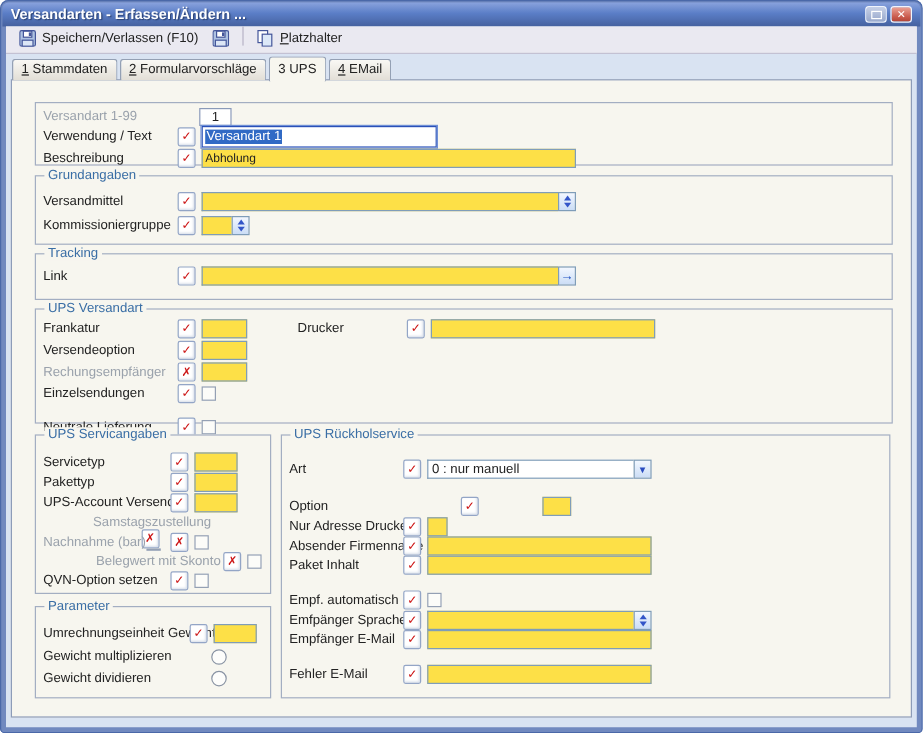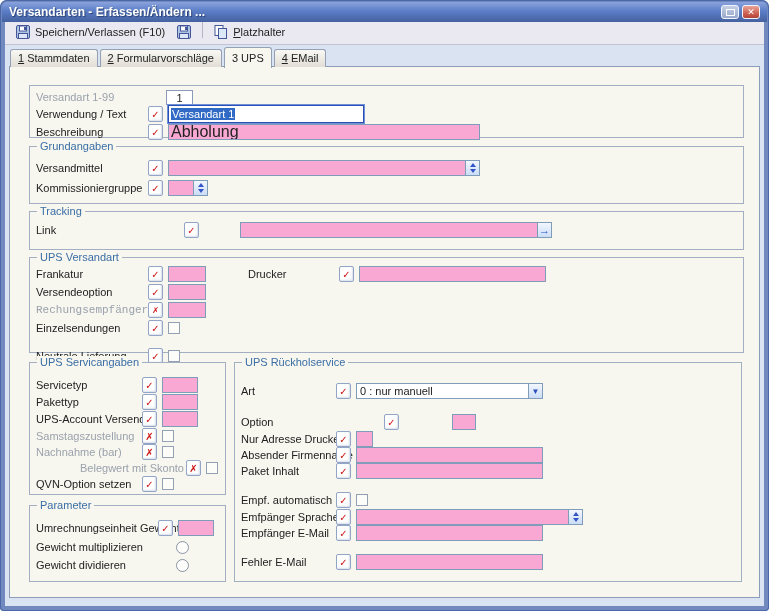--- a/index.html
+++ b/index.html
@@ -61,22 +61,22 @@
   .fs .legend{position:absolute;top:-7px;left:7px;background:#f7f6ef;padding:0 3px;color:#3a6ea5;
     line-height:12px;}
   .row{display:flex;align-items:center;}
   .row .lbl{width:118px;padding-left:6px;box-sizing:border-box;white-space:nowrap;}
   .dim{color:#9aa2ac;}
   
   .chk{width:13px;height:14px;border:1px solid #93a5c6;border-radius:2px;background:#fff;
     box-shadow:inset -1px -1px 2px #d8dfea;display:flex;align-items:center;justify-content:center;
     font-size:10px;font-weight:bold;color:#cc1414;margin-right:5px;cursor:default;flex:0 0 auto;}
   
-  .input{height:16px;border:1px solid #7f9db9;background:#f9a8d4;box-sizing:border-box;
-    font-family:inherit;font-size:16px;padding:0 2px;color:#222;}
+  .input{height:16px;border:1px solid #7f9db9;background:#fde047;box-sizing:border-box;
+    font-family:inherit;font-size:10px;padding:0 2px;color:#222;}
   .in-sm{width:38px;}
   .in-xs{width:24px;}
   .in-xxs{width:17px;}
   .focus-wrap{height:18px;border:1px solid #2a50b8;outline:1px solid #6f8fd6;background:#fff;
     box-sizing:border-box;display:flex;align-items:center;padding:0 2px;width:196px;}
   .sel{background:#316ac5;color:#fff;padding:0 1px;white-space:nowrap;}
   .valbox{width:27px;height:15px;border:1px solid #8a9ab8;background:#fff;text-align:center;
     line-height:15px;box-sizing:border-box;}
   
   .combo{display:flex;align-items:stretch;}
@@ -190,21 +190,21 @@
           <span class="spinbtn">
               <span class="tri-up"></span>
               <span class="tri-down"></span>
             </span>
         </span>
       </div>
     </div>
 
     <div class="fs" style="left:19px;top:144px;width:715px;height:39px;">
       <span class="legend">Tracking</span>
-      <div class="row" style="margin-top:10px;height:16px;gap:36px;">
+      <div class="row" style="margin-top:10px;height:16px;">
         <span class="lbl">Link</span>
         <span class="chk">✓</span>
         <span class="combo" style="width:312px;">
           <input class="input" style="">
           <span class="gobtn">
               <span>→</span>
             </span>
         </span>
       </div>
     </div>
@@ -214,21 +214,21 @@
       <div class="row" style="margin-top:8px;height:16px;">
         <span class="lbl">Frankatur</span>
         <span class="chk">✓</span>
         <input class="input in-sm" style="">
       </div>
       <div class="row" style="margin-top:2px;height:16px;">
         <span class="lbl">Versendeoption</span>
         <span class="chk">✓</span>
         <input class="input in-sm" style="">
       </div>
-      <div class="row" style="margin-top:2px;height:16px;font-family:Liberation Mono, monospace;">
+      <div class="row" style="margin-top:2px;height:16px;">
         <span class="lbl dim">Rechungsempfänger</span>
         <span class="chk">✗</span>
         <input class="input in-sm" disabled="" style="">
       </div>
       <div class="row" style="margin-top:3px;height:14px;">
         <span class="lbl">Einzelsendungen</span>
         <span class="chk">✓</span>
         <span class="cb"></span>
       </div>
       <div class="row" style="margin-top:14px;height:14px;">
@@ -254,21 +254,21 @@
       <div class="row" style="margin-top:1px;height:16px;">
         <span class="lbl" style="width:112px;">Pakettyp</span>
         <span class="chk">✓</span>
         <input class="input" style="width: 36px;">
       </div>
       <div class="row" style="margin-top:1px;height:16px;">
         <span class="lbl" style="width:112px;">UPS-Account Versender</span>
         <span class="chk">✓</span>
         <input class="input" style="width: 36px;">
       </div>
-      <div class="row" style="margin-top:2px;height:14px;">
+      <div class="row" style="margin-top:2px;height:14px;flex-direction:column;">
         <span class="lbl dim" style="width:112px;">Samstagszustellung</span>
         <span class="chk">✗</span>
         <span class="cb"></span>
       </div>
       <div class="row" style="margin-top:2px;height:14px;">
         <span class="lbl dim" style="width:112px;">Nachnahme (bar)</span>
         <span class="chk">✗</span>
         <span class="cb"></span>
       </div>
       <div class="row" style="margin-top:2px;height:14px;">

